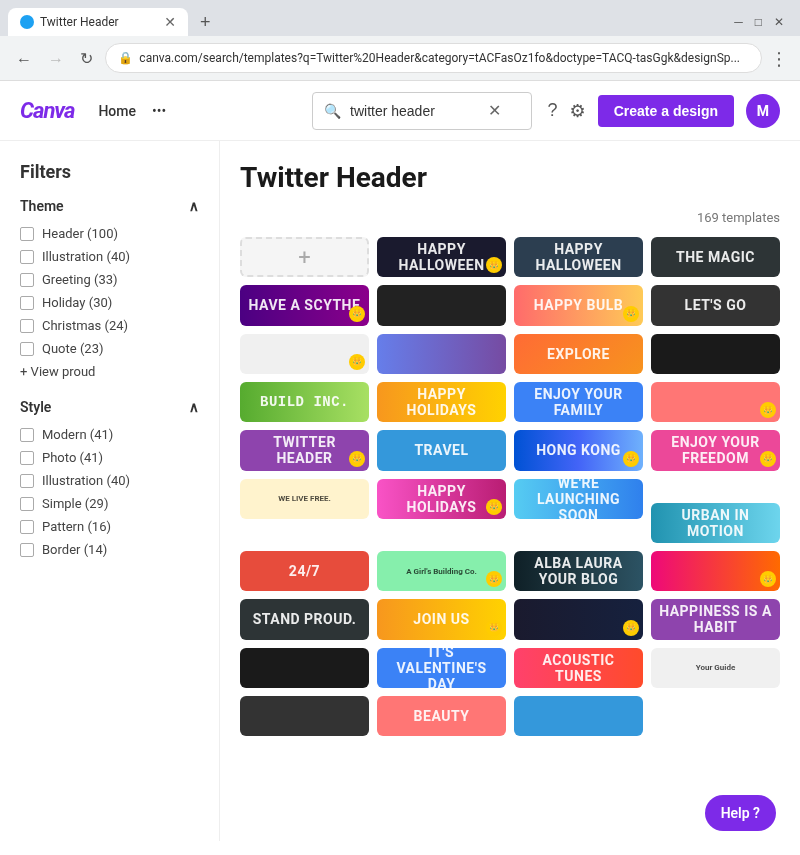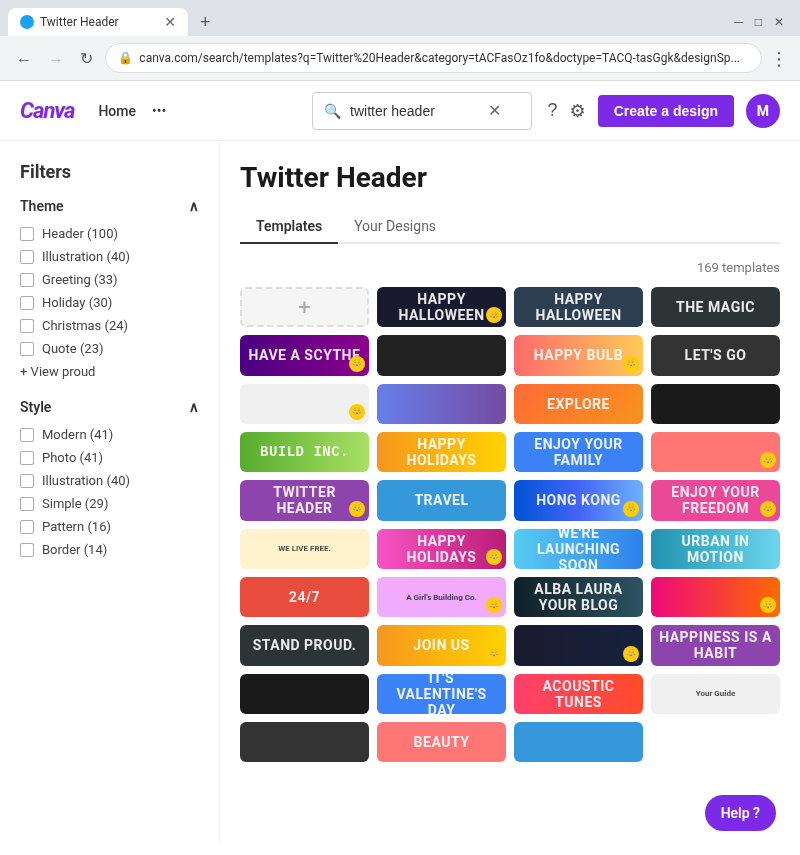--- a/index.html
+++ b/index.html
@@ -87,32 +87,32 @@
     .t7 { background: #f0f0f0; }
     .t8 { background: linear-gradient(90deg, #667eea, #764ba2); }
     .t9 { background: #333; }
     .t10 { background: linear-gradient(90deg, #f7971e, #ffd200); }
     .t11 { background: #1a1a1a; color: #fff; }
     .t12 { background: linear-gradient(90deg, #56ab2f, #a8e063); }
     .t13 { background: #ec4899; }
     .t14 { background: linear-gradient(90deg, #0052d4, #4364f7, #6fb1fc); }
     .t15 { background: linear-gradient(90deg, #f953c6, #b91d73); }
     .t16 { background: #fff3cd; }
-    .t17 { background: linear-gradient(90deg, #2193b0, #6dd5ed); }
+    .t17 { background: linear-gradient(90deg, #2193b0, #6dd5ed); margin-top: 24px; }
     .t18 { background: #e74c3c; }
     .t19 { background: linear-gradient(90deg, #ee0979, #ff6a00); }
     .t20 { background: #2d3436; }
     .t21 { background: linear-gradient(90deg, #f7971e, #ffd200); }
     .t22 { background: #8e44ad; }
     .t24 { background: #3b82f6; }
     .t25 { background: linear-gradient(90deg, #1a1a2e, #16213e); }
     .t26 { background: linear-gradient(90deg, #ff416c, #ff4b2b); }
     .t27 { background: #3498db; }
     .t29 { background: linear-gradient(90deg, #56ccf2, #2f80ed); }
-    .t30 { background: #f0abfc; }
+    .t30 { background: #86efac; }
     .t31 { background: linear-gradient(90deg, #0f2027, #203a43, #2c5364); }
     .t32 { background: #ff7675; }
 
     .template-text { font-size: 14px; color: rgba(255,255,255,0.9); font-weight: bold; padding: 4px 6px; text-transform: uppercase; letter-spacing: 0.5px; }
     .template-text-dark { font-size: 8px; color: rgba(0,0,0,0.7); font-weight: bold; padding: 4px 6px; }
   </style>
 </head>
 <body>
 
 <div class="browser-chrome">
@@ -229,24 +229,20 @@
             <span class="filter-checkbox"></span>
             <span class="filter-label">Border (14)</span>
           </div>
         </div>
     </div>
   </div>
 
   <div class="content-area">
     <div class="page-title">Twitter Header</div>
 
-    <div class="tabs-row">
-      <div class="tab-item active">Templates</div>
-      <div class="tab-item">Your Designs</div>
-    </div>
 
     <div class="templates-count">169 templates</div>
 
     <div class="templates-grid">
       <div class="template-add">+</div>
       <div id="template-cards" style="display:contents;"><div class="template-card t2">
       <div class="template-text" style="height:100%;display:flex;align-items:center;justify-content:center;text-align:center;">HAPPY HALLOWEEN</div>
       <div class="card-overlay"></div>
       <div class="crown-badge">👑</div>
     </div><div class="template-card t3">

